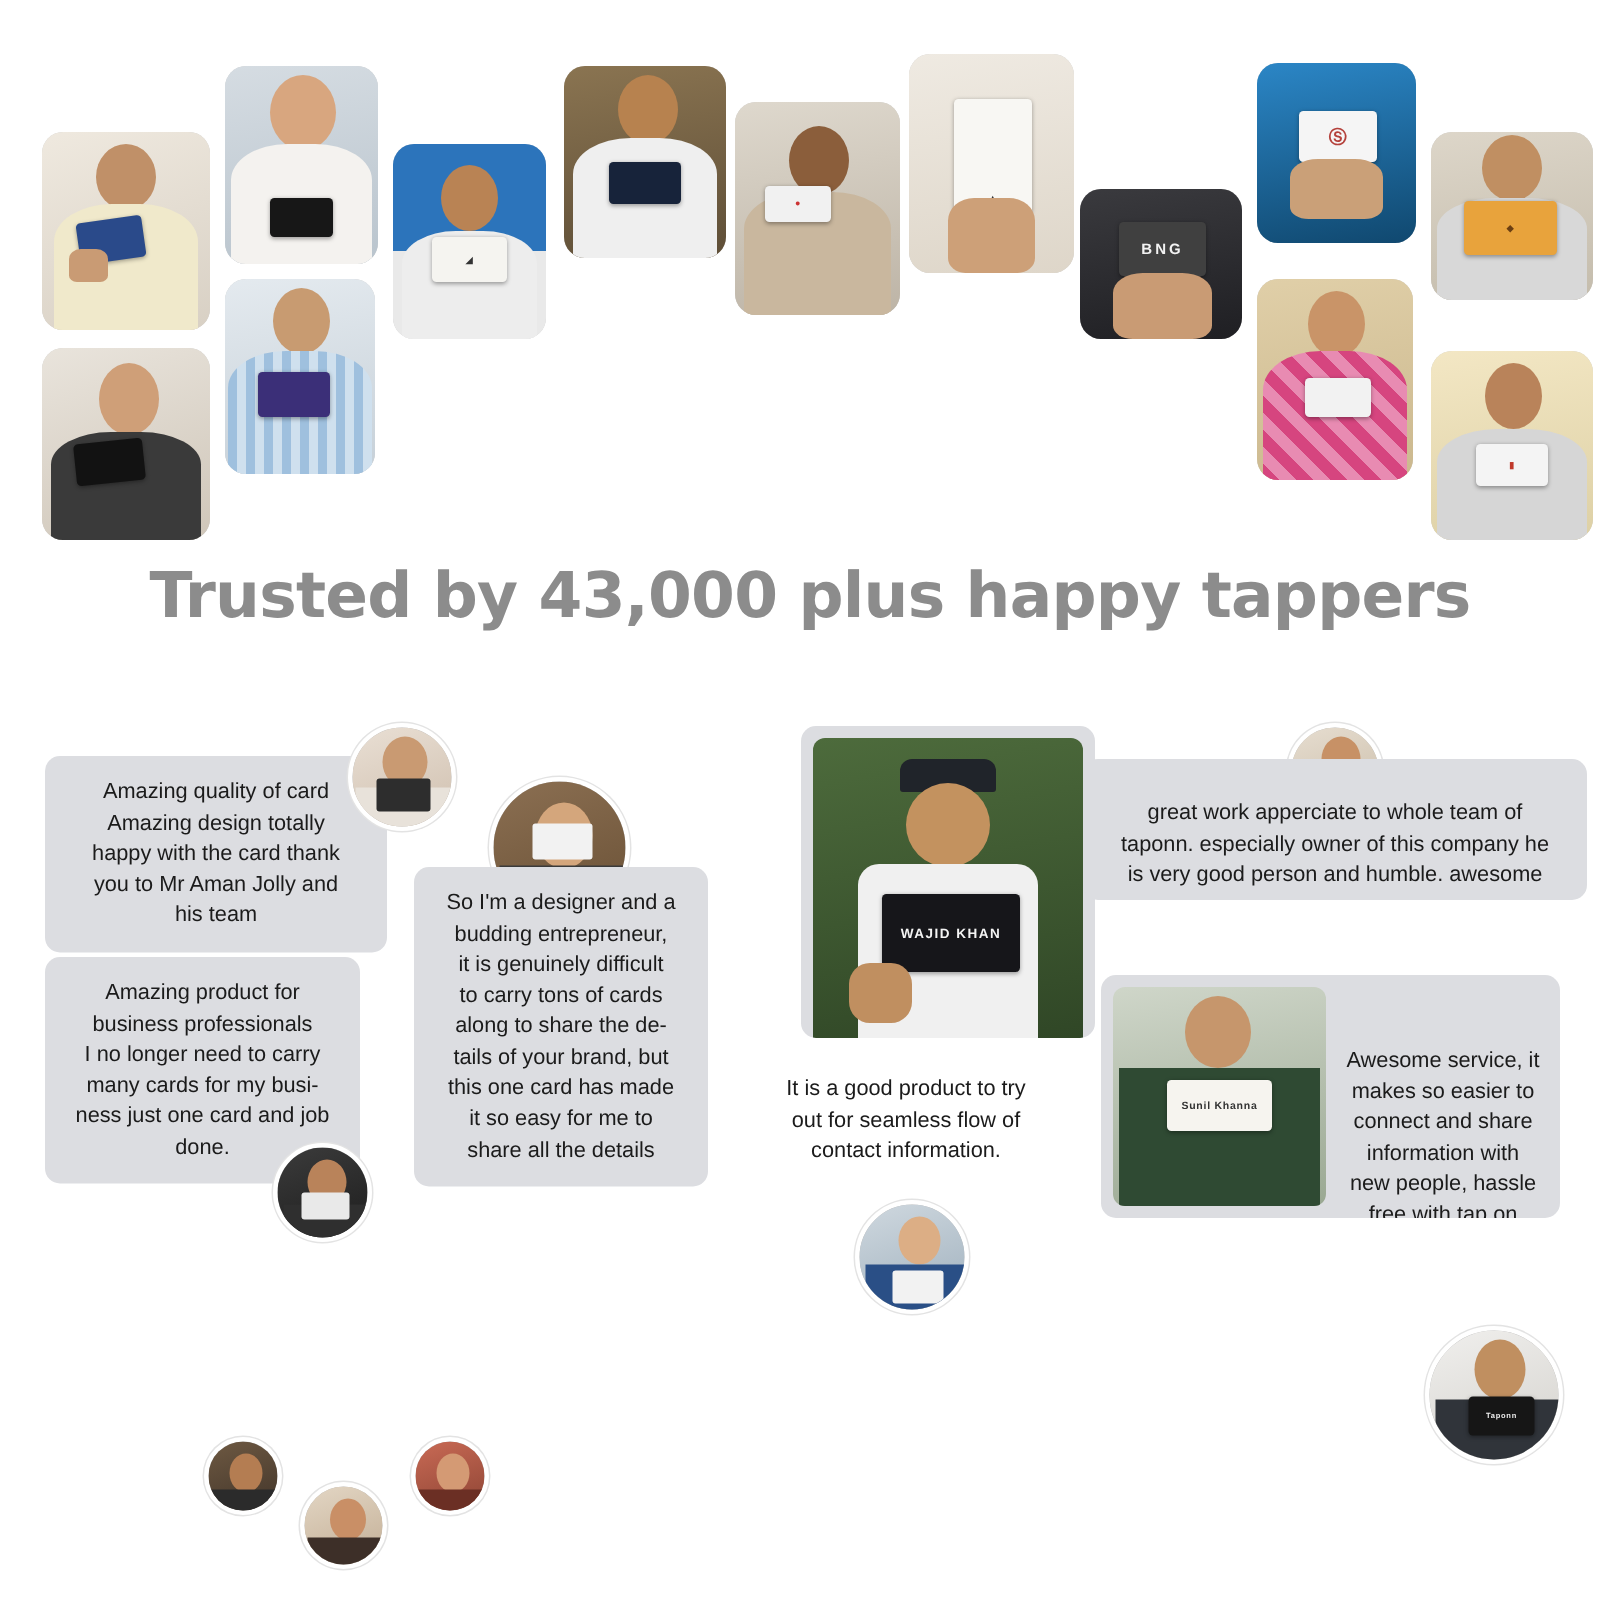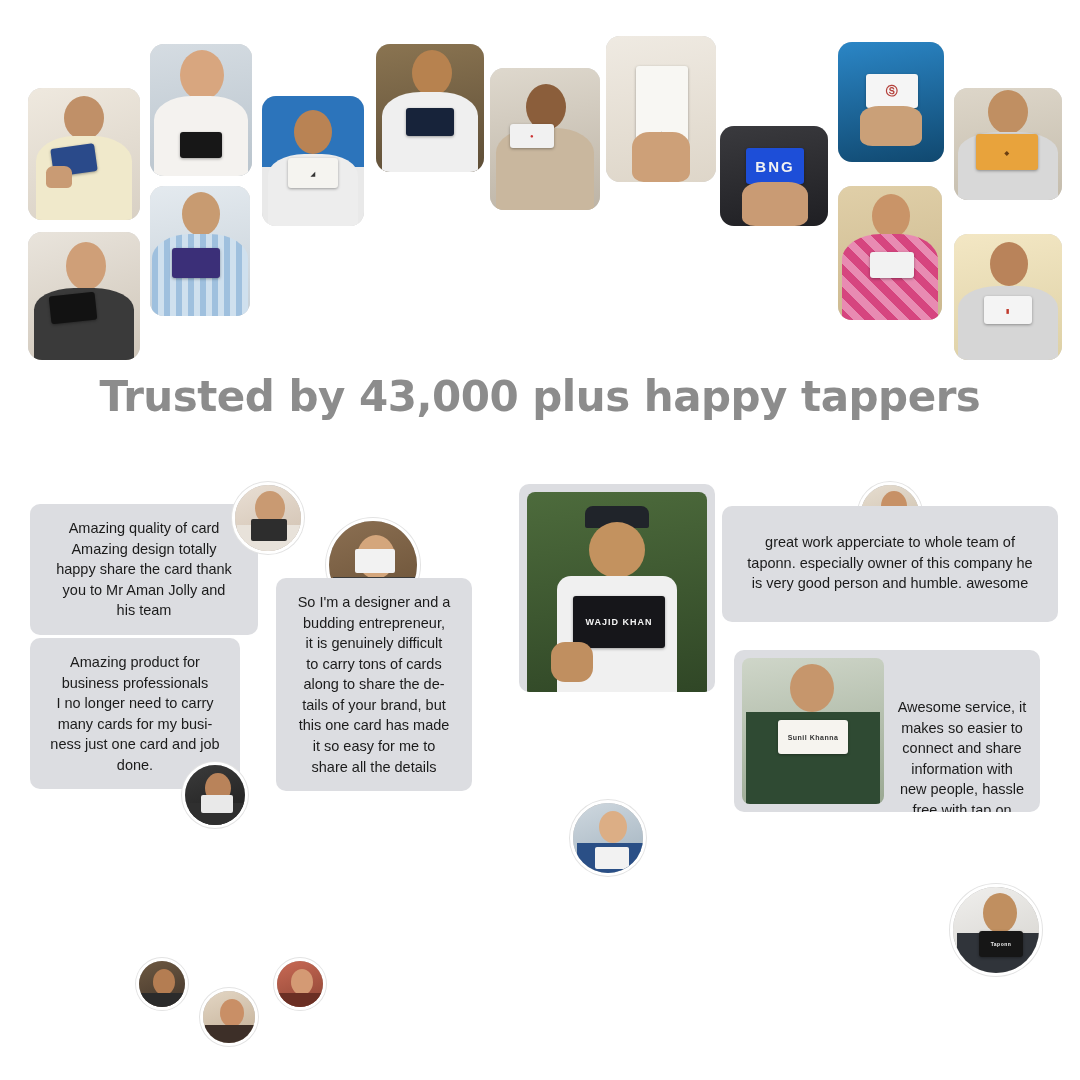--- a/index.html
+++ b/index.html
@@ -179,21 +179,21 @@
     <div class="photo" style="left:606px;top:36px;width:0;height:0;"></div>
 
     <div class="photo" style="left:606px;top:36px;width:0;height:0;"></div>
 
     <div class="photo" style="left:606px;top:36px;width:0;height:0;"></div>
 
     <div class="photo" style="left:606px;top:36px;width:0;height:0;"></div>
 
     <div class="photo" style="left:720px;top:126px;width:108px;height:100px;">
       <div class="ph-bg" style="background:linear-gradient(170deg,#3a3a3e,#1f1f23);"></div>
-      <div class="ph-card" style="left:26px;top:22px;width:58px;height:36px;background:#1d4ed8;color:#f2f2f2;font-size:15px;letter-spacing:2px;">BNG</div>
+      <div class="ph-card" style="left:26px;top:22px;width:58px;height:36px;background:#404040;color:#f2f2f2;font-size:10px;letter-spacing:2px;">BNG</div>
       <div class="ph-hand" style="left:22px;top:56px;width:66px;height:44px;background:#c99b74;"></div>
     </div>
 
     <div class="photo" style="left:838px;top:42px;width:106px;height:120px;">
       <div class="ph-bg" style="background:linear-gradient(170deg,#2b86c6,#10486f);"></div>
       <div class="ph-card" style="left:28px;top:32px;width:52px;height:34px;background:#f5f5f5;color:#b4413b;font-size:12px;">Ⓢ</div>
       <div class="ph-hand" style="left:22px;top:64px;width:62px;height:40px;background:#caa078;"></div>
     </div>
 
     <div class="photo" style="left:838px;top:186px;width:104px;height:134px;">
@@ -246,21 +246,21 @@
   <div class="photo" style="position:absolute;left:606px;top:36px;width:0;height:0;"></div>
 
   <div class="photo" style="position:absolute;left:606px;top:36px;width:0;height:0;"></div>
 
   <div id="headline">Trusted by 43,000 plus happy tappers</div>
 
   <div id="testimonials">
 
     <div class="bubble" style="left:30px;top:44px;width:228px;">Amazing quality of card
 Amazing design totally
-happy share the card thank
+happy with the card thank
 you to Mr Aman Jolly and
 his team</div>
 
     <div class="avatar" style="left:232px;top:22px;width:72px;height:72px;">
       <div style="position:absolute;inset:0;background:linear-gradient(160deg,#e9dfd4,#cfbfae);"></div>
       <div style="position:absolute;left:20px;top:6px;width:30px;height:34px;border-radius:50%;background:#c99a72;"></div>
       <div style="position:absolute;left:2px;top:40px;width:68px;height:32px;background:#e8e2da;"></div>
       <div style="position:absolute;left:16px;top:34px;width:36px;height:22px;background:#2d2d2d;border-radius:2px;"></div>
     </div>
 
@@ -307,46 +307,49 @@
       <div style="position:absolute;left:17px;top:8px;width:24px;height:28px;border-radius:50%;background:#c98f66;"></div>
       <div style="position:absolute;left:2px;top:34px;width:54px;height:24px;background:#3d2f28;"></div>
     </div>
 
     <div class="avatar" style="left:274px;top:498px;width:52px;height:52px;">
       <div style="position:absolute;inset:0;background:linear-gradient(160deg,#c96a55,#8d4434);"></div>
       <div style="position:absolute;left:14px;top:8px;width:22px;height:26px;border-radius:50%;background:#d49a74;"></div>
       <div style="position:absolute;left:2px;top:32px;width:46px;height:20px;background:#6b2f24;"></div>
     </div>
 
-    <div class="panel" style="left:519px;top:24px;width:196px;height:208px;">
+    <div class="panel" style="left:534px;top:24px;width:196px;height:208px;">
       <div style="position:absolute;left:8px;top:8px;width:180px;height:222px;border-radius:8px;overflow:hidden;background:linear-gradient(170deg,#4d6b3c,#2d4324);">
         <div style="position:absolute;left:58px;top:14px;width:64px;height:22px;border-radius:8px 8px 2px 2px;background:#20242a;"></div>
         <div style="position:absolute;left:62px;top:30px;width:56px;height:56px;border-radius:50%;background:#c3925f;"></div>
         <div style="position:absolute;left:30px;top:84px;width:120px;height:138px;background:#f0f0f0;border-radius:14px 14px 0 0;"></div>
         <div class="ph-card" style="left:46px;top:104px;width:92px;height:52px;background:#16161a;color:#f4f4f4;font-size:9px;letter-spacing:1px;">WAJID KHAN</div>
         <div style="position:absolute;left:24px;top:150px;width:42px;height:40px;border-radius:14px;background:#c08f60;"></div>
       </div>
     </div>
+    <div class="cap" style="left:506px;top:256px;width:196px;">It is a good product to try
+out for seamless flow of
+contact information.</div>
 
     <div class="avatar" style="left:570px;top:340px;width:76px;height:76px;">
       <div style="position:absolute;inset:0;background:linear-gradient(160deg,#cfd8df,#9fb0bd);"></div>
       <div style="position:absolute;left:26px;top:8px;width:28px;height:32px;border-radius:50%;background:#dcae85;"></div>
       <div style="position:absolute;left:4px;top:40px;width:68px;height:36px;background:#2a4f86;"></div>
       <div style="position:absolute;left:22px;top:44px;width:34px;height:22px;background:#f2f2f2;border-radius:2px;"></div>
     </div>
 
 
     <div class="avatar" style="left:858px;top:22px;width:64px;height:64px;">
       <div style="position:absolute;inset:0;background:linear-gradient(160deg,#e6ddd0,#c9bba6);"></div>
       <div style="position:absolute;left:20px;top:6px;width:26px;height:30px;border-radius:50%;background:#c79166;"></div>
       <div style="position:absolute;left:2px;top:36px;width:60px;height:28px;background:#8d2330;"></div>
       <div style="position:absolute;left:18px;top:32px;width:30px;height:18px;background:#f4f4f4;border-radius:2px;"></div>
     </div>
 
-    <div class="bubble" style="left:722px;top:46px;width:336px;padding-top:26px;padding-bottom:28px;">great work apperciate to whole team of
+    <div class="bubble" style="left:722px;top:46px;width:336px;padding-top:26px;padding-bottom:6px;">great work apperciate to whole team of
 taponn. especially owner of this company he
 is very good person and humble. awesome</div>
 
     <div class="panel" style="left:734px;top:190px;width:306px;height:162px;">
       <div style="position:absolute;left:8px;top:8px;width:142px;height:146px;border-radius:8px;overflow:hidden;background:linear-gradient(170deg,#cfd6c9,#9aa892);">
         <div style="position:absolute;left:48px;top:6px;width:44px;height:48px;border-radius:50%;background:#c6966c;"></div>
         <div style="position:absolute;left:4px;top:54px;width:134px;height:92px;background:#2f4a33;"></div>
         <div class="ph-card" style="left:36px;top:62px;width:70px;height:34px;background:#f6f4ef;color:#333;font-size:7px;">Sunil Khanna</div>
       </div>
       <div class="cap" style="left:158px;top:16px;width:140px;margin-top:31px;">Awesome service, it

